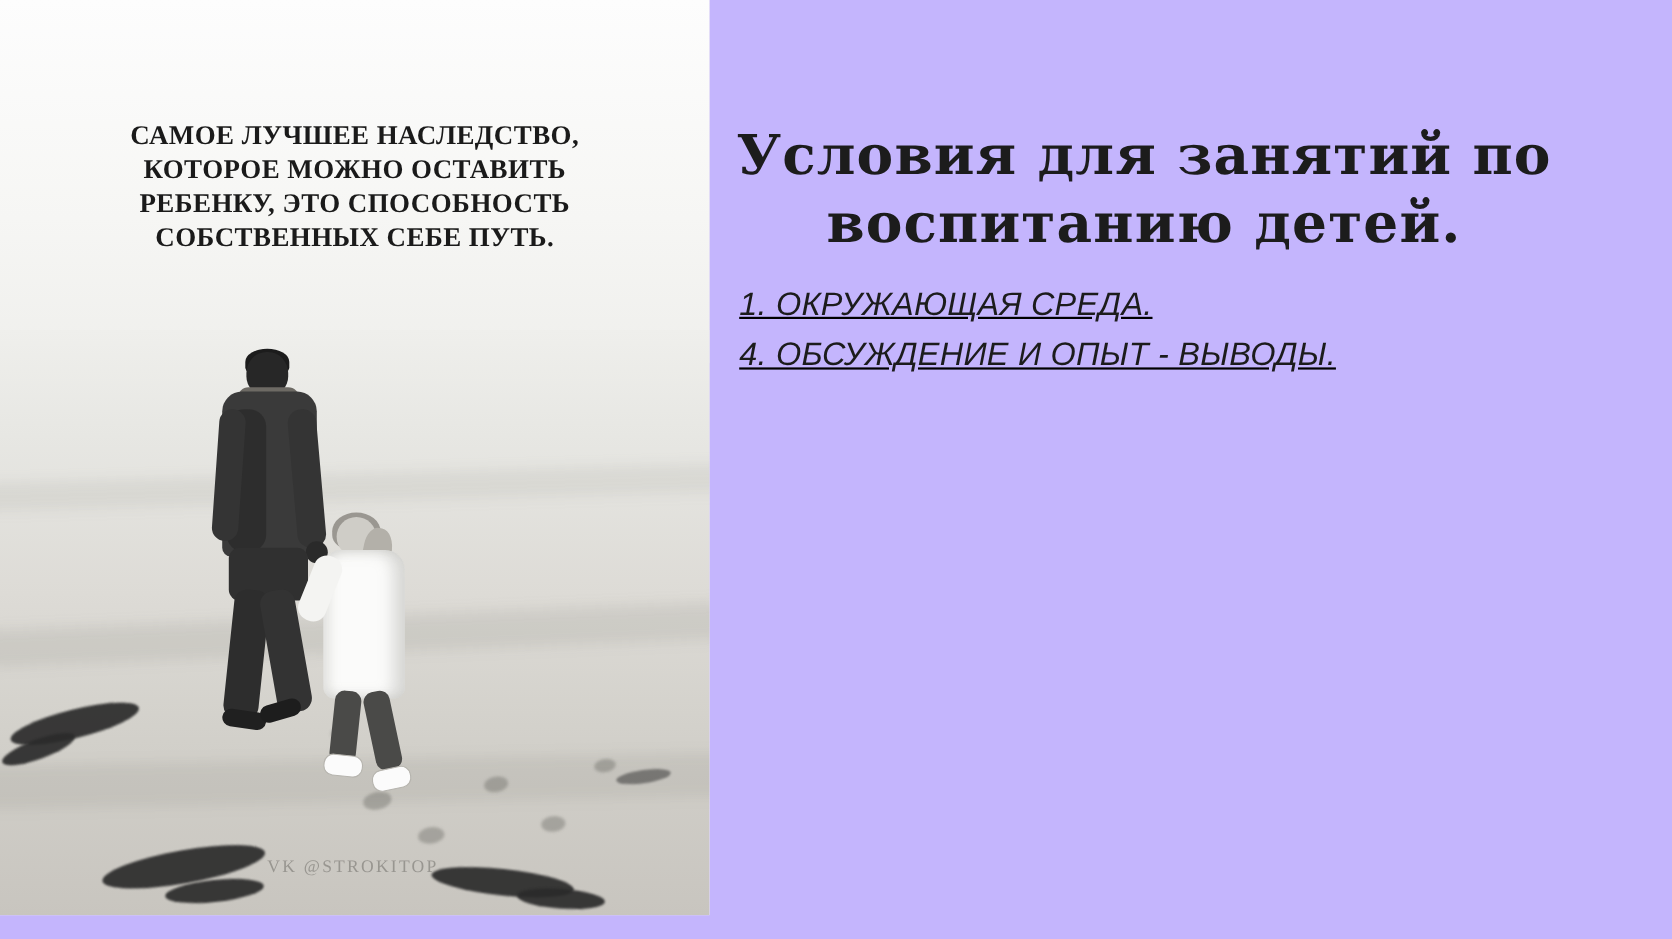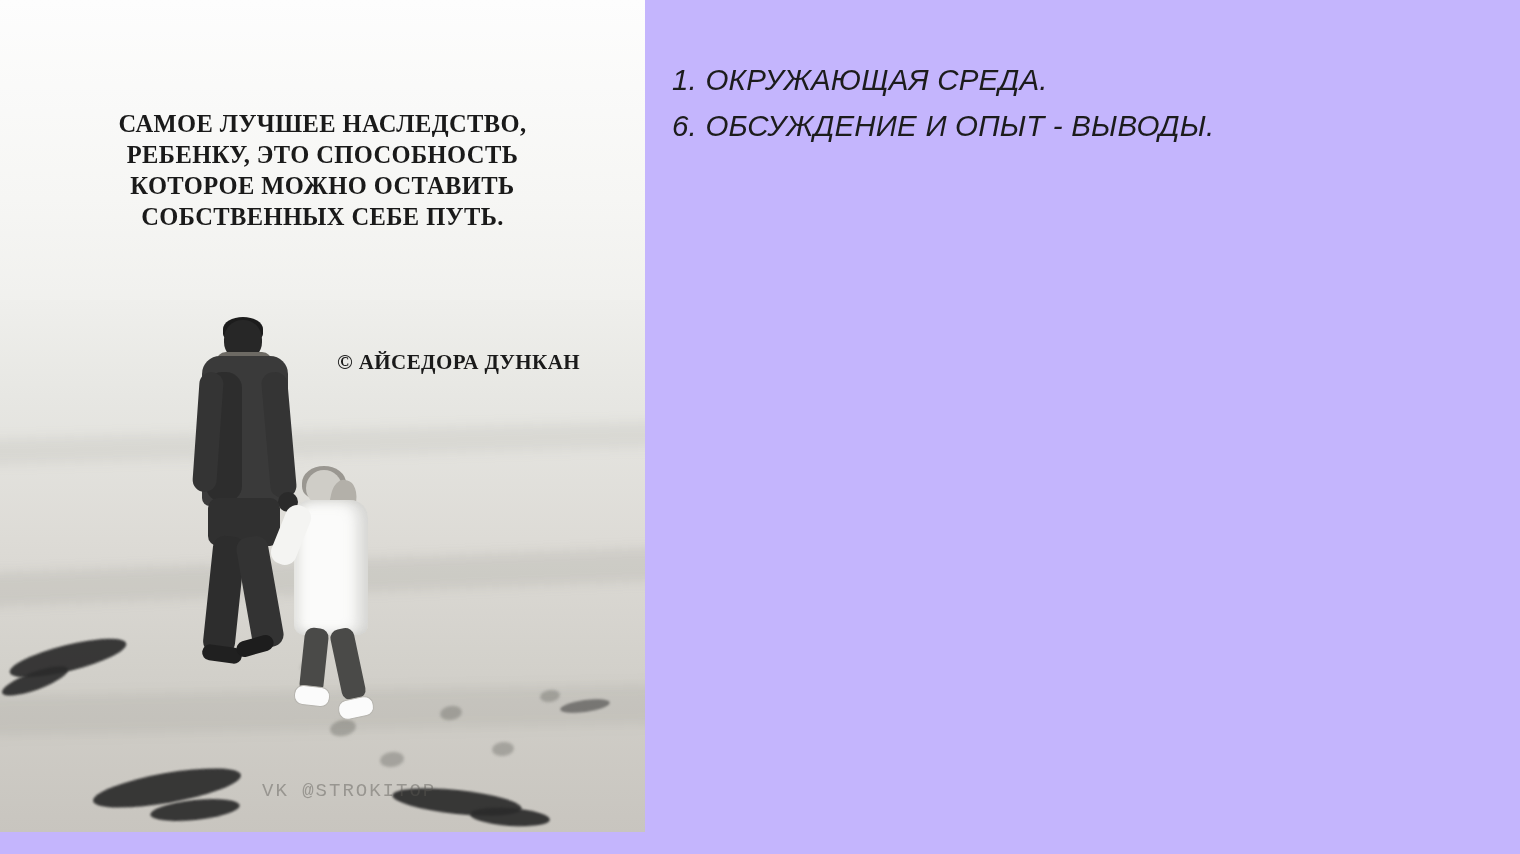--- a/index.html
+++ b/index.html
@@ -297,24 +297,24 @@
     text-align: right;
     padding-right: 40px;
     box-sizing: border-box;
     font-family: "Liberation Serif", serif;
     font-size: 21px;
     font-weight: 600;
     color: #1a1a1a;
   }
   .watermark {
     position: absolute;
-    left: 262px;
+    left: 243px;
     top: 780px;
-    font-family: Liberation Mono, monospace;
-    font-size: 19px;
+    font-family: Liberation Serif, serif;
+    font-size: 16px;
     letter-spacing: 2px;
     color: rgba(90,88,84,0.45);
   }
 
   
   .content {
     position: absolute;
     left: 660px;
     top: 0;
     width: 850px;
@@ -326,24 +326,25 @@
     text-align: center;
     font-family: "DejaVu Serif", serif;
     font-weight: 700;
     font-size: 50px;
     line-height: 62px;
     letter-spacing: 1px;
     color: #1c1c1c;
     width: 760px;
   }
   .list {
-    margin: 57px 0 0 12px;
+    margin: 20px 0 0 12px;
     padding: 0;
     list-style: none;
     width: 780px;
+    text-decoration: underline;
   }
   .list li {
     font-family: "Liberation Sans", sans-serif;
     font-style: italic;
     font-weight: 500;
     font-size: 29.5px;
     line-height: 46px;
     letter-spacing: .2px;
     color: #1c1c1c;
   }
@@ -403,30 +404,30 @@
       <div class="child-coat"></div>
       <div class="child-arm"></div>
       <div class="child-leg-l"></div>
       <div class="child-leg-r"></div>
       <div class="child-shoe-l"></div>
       <div class="child-shoe-r"></div>
     </div>
 
     <div class="quote-block">
       <div class="quote-line">САМОЕ ЛУЧШЕЕ НАСЛЕДСТВО,</div>
+      <div class="quote-line">КОТОРОЕ МОЖНО ОСТАВИТЬ</div>
       <div class="quote-line">РЕБЕНКУ, ЭТО СПОСОБНОСТЬ</div>
-      <div class="quote-line">КОТОРОЕ МОЖНО ОСТАВИТЬ</div>
       <div class="quote-line">СОБСТВЕННЫХ СЕБЕ ПУТЬ.</div>
-      <div class="quote-author">© АЙСЕДОРА ДУНКАН</div>
     </div>
 
     <div class="watermark">VK @STROKITOP</div>
   </div>
 
   <div class="content">
+    <h1 class="title">Условия для занятий по воспитанию детей.</h1>
 
     <ul class="list">
       <li><span>1. ОКРУЖАЮЩАЯ СРЕДА.</span></li>
-      <li><span>6. ОБСУЖДЕНИЕ И ОПЫТ - ВЫВОДЫ.</span></li>
+      <li><span>4. ОБСУЖДЕНИЕ И ОПЫТ - ВЫВОДЫ.</span></li>
     </ul>
   </div>
 
 </div>
 
 </body></html>

